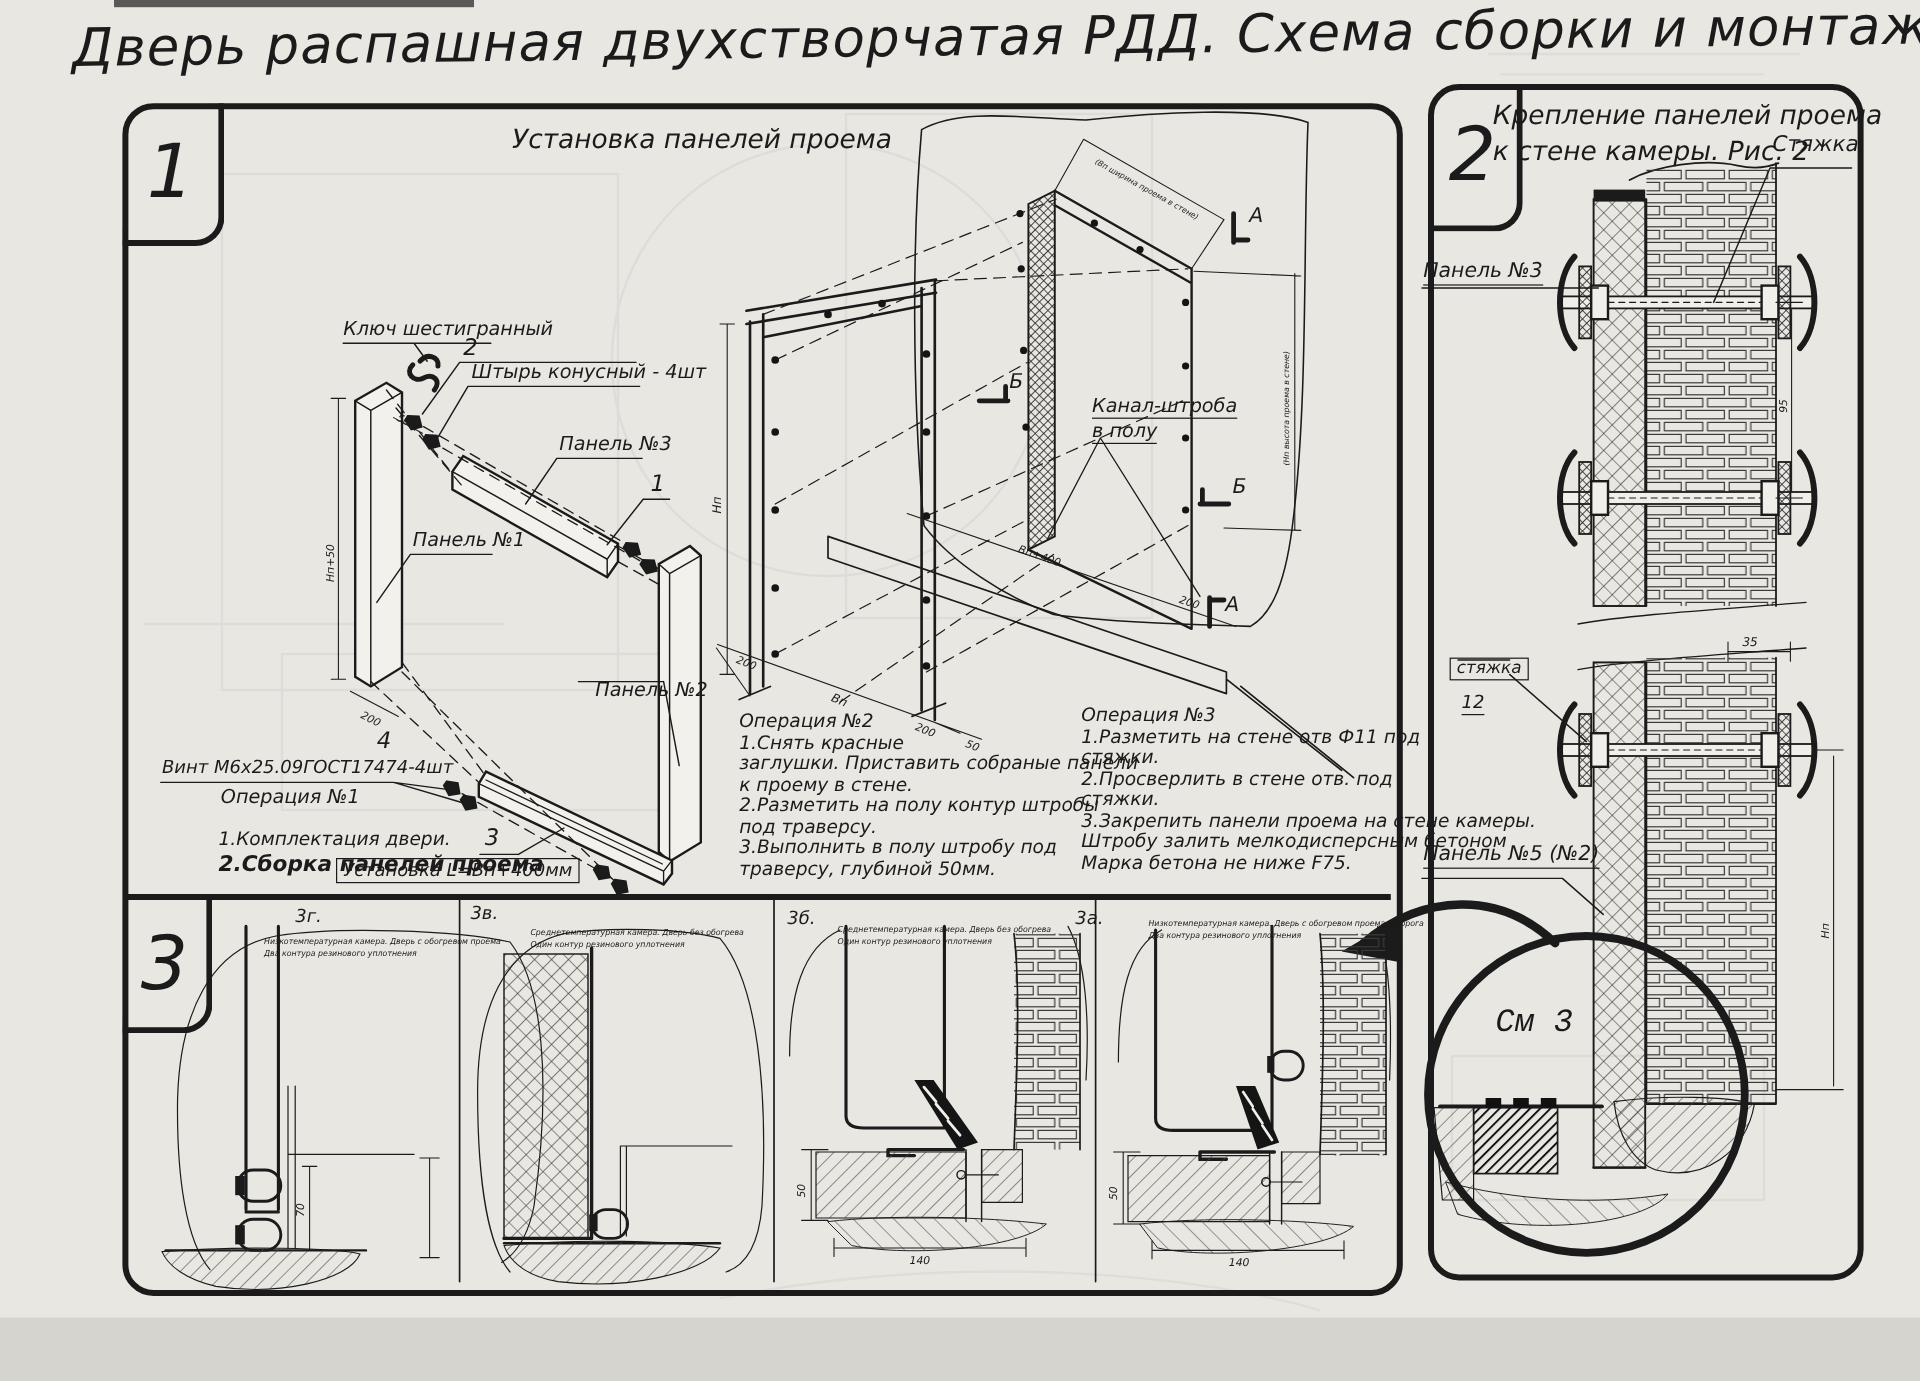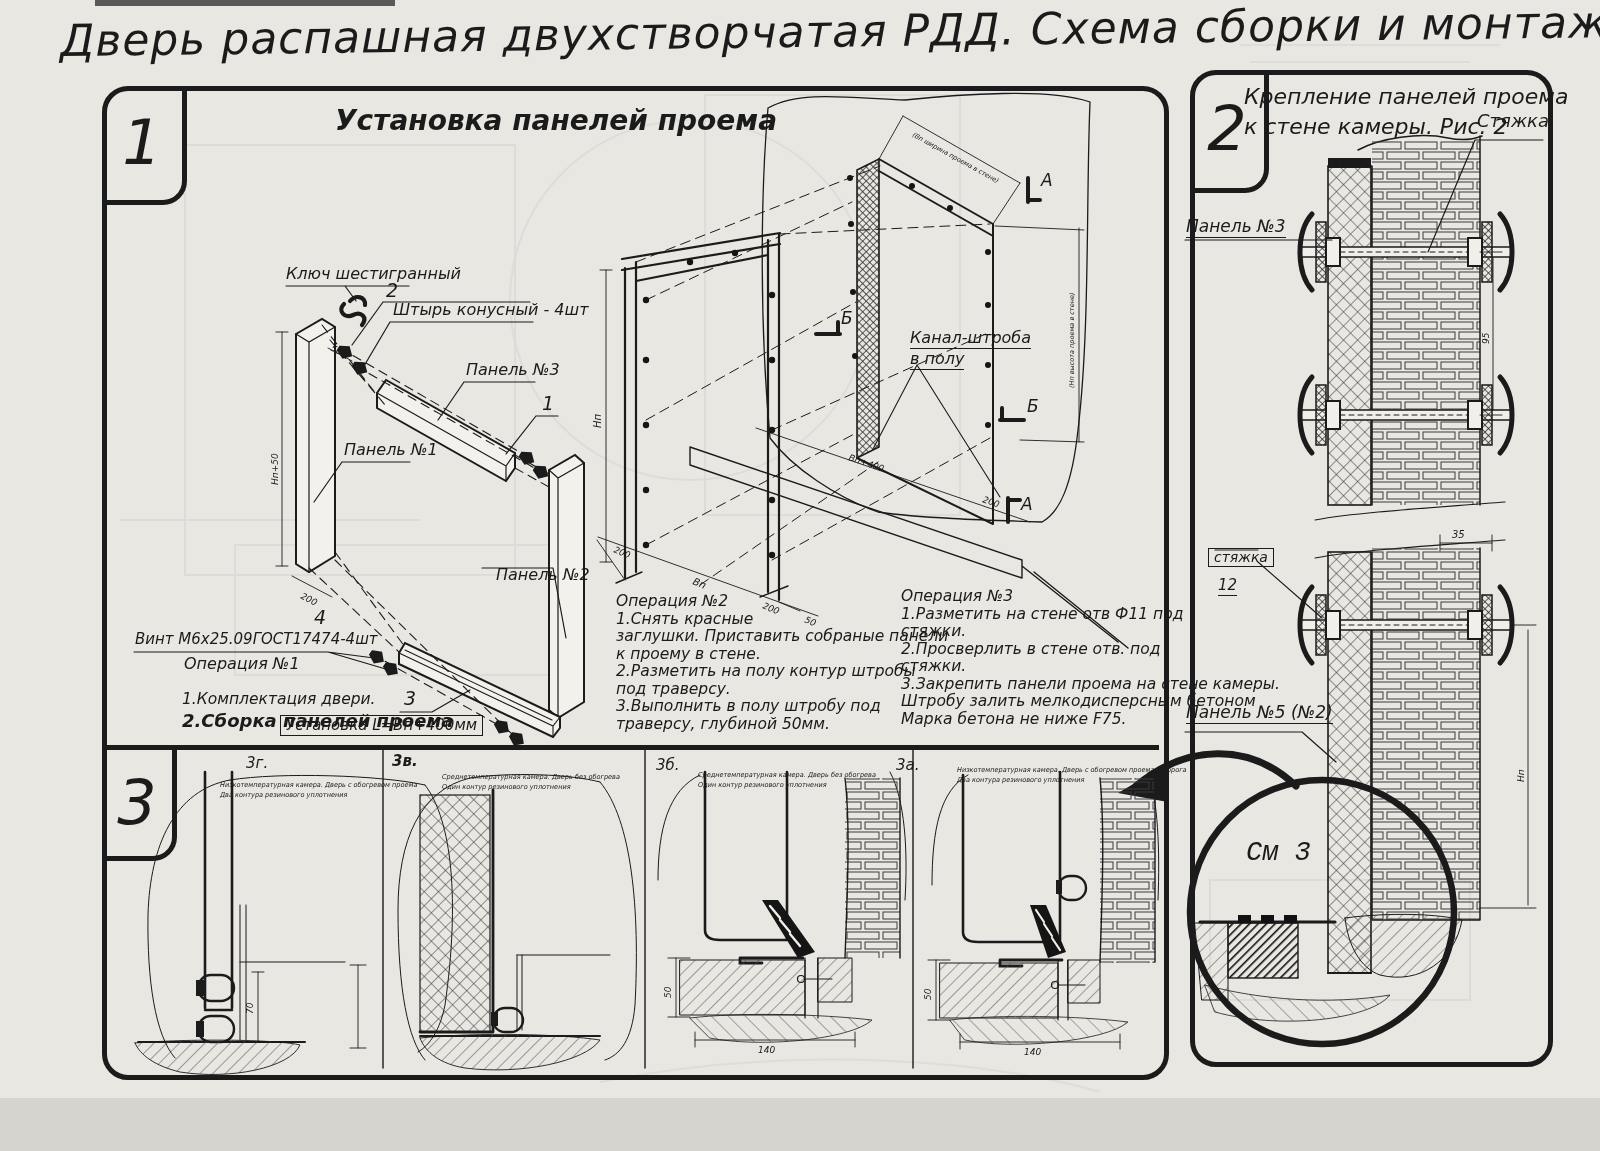--- a/index.html
+++ b/index.html
@@ -356,21 +356,21 @@
         <rect x="1100" y="778" width="55" height="185" fill="url(#pBrick)" stroke="none"></rect>
         <path d="M1100,778 C1105,830 1102,900 1100,962 M1155,778 L1155,962" stroke-width="1.4"></path>
         <path d="M936,960 L936,1020 M928,960 L950,960 M928,1020 L950,1020" stroke-width="0.9"></path>
         <path d="M960,1042 L1120,1042 M960,1034 L960,1049 M1120,1034 L1120,1049" stroke-width="0.9"></path>
         <text class="t" font-size="9" transform="translate(931,1000) rotate(-90)" stroke="none">50</text>
         <text class="t" font-size="9" x="1024" y="1055" stroke="none">140</text>
       </g>
     </g>
   </svg>
 
-  <div class="lbl ctr" style="left:335px;top:104px;width:420px;font-size:28px;font-weight:bold;">Установка панелей проема</div>
+  <div class="lbl ctr" style="left:375px;top:104px;width:420px;font-size:22px;">Установка панелей проема</div>
 
   <div class="lbl" style="left:286px;top:264px;font-size:16px;">Ключ шестигранный</div>
   <div class="lbl" style="left:386px;top:279px;font-size:19px;">2</div>
   <div class="lbl" style="left:393px;top:300px;font-size:16px;">Штырь конусный - 4шт</div>
   <div class="lbl" style="left:466px;top:360px;font-size:16px;">Панель №3</div>
   <div class="lbl" style="left:344px;top:440px;font-size:16px;">Панель №1</div>
   <div class="lbl" style="left:542px;top:392px;font-size:19px;">1</div>
   <div class="lbl" style="left:496px;top:545px;font-size:16px;margin-top:20px;">Панель №2</div>
   <div class="lbl" style="left:135px;top:630px;font-size:15px;">Винт М6х25.09ГОСТ17474-4шт</div>
   <div class="lbl" style="left:314px;top:606px;font-size:19px;">4</div>
@@ -414,21 +414,21 @@
   <div class="lbl ul" style="left:1186px;top:216px;font-size:17px;">Панель №3</div>
   <div class="lbl ul" style="left:1218px;top:528px;font-size:15px;margin-top:48px;">12</div>
   <div class="lbl bx" style="left:1208px;top:548px;font-size:14px;">стяжка</div>
   <div class="lbl ul" style="left:1186px;top:702px;font-size:17px;">Панель №5 (№2)</div>
   <div class="lbl" style="left:1246px;top:838px;font-size:27px;font-family:Liberation Mono, monospace;">См 3</div>
 
   <div class="lbl" style="left:246px;top:754px;font-size:15px;">3г.</div>
   <div class="cap" style="left:220px;top:781px;">Низкотемпературная камера. Дверь с обогревом проема</div>
   <div class="cap" style="left:220px;top:791px;">Два контура резинового уплотнения</div>
 
-  <div class="lbl" style="left:392px;top:752px;font-size:15px;font-weight:bold;">3в.</div>
+  <div class="lbl" style="left:392px;top:752px;font-size:15px;">3в.</div>
   <div class="cap" style="left:442px;top:773px;">Среднетемпературная камера. Дверь без обогрева</div>
   <div class="cap" style="left:442px;top:783px;">Один контур резинового уплотнения</div>
 
   <div class="lbl" style="left:656px;top:756px;font-size:15px;">3б.</div>
   <div class="cap" style="left:698px;top:771px;">Среднетемпературная камера. Дверь без обогрева</div>
   <div class="cap" style="left:698px;top:781px;">Один контур резинового уплотнения</div>
 
   <div class="lbl" style="left:896px;top:756px;font-size:15px;">3а.</div>
   <div class="cap" style="left:957px;top:766px;">Низкотемпературная камера. Дверь с обогревом проема и порога</div>
   <div class="cap" style="left:957px;top:776px;">Два контура резинового уплотнения</div>

